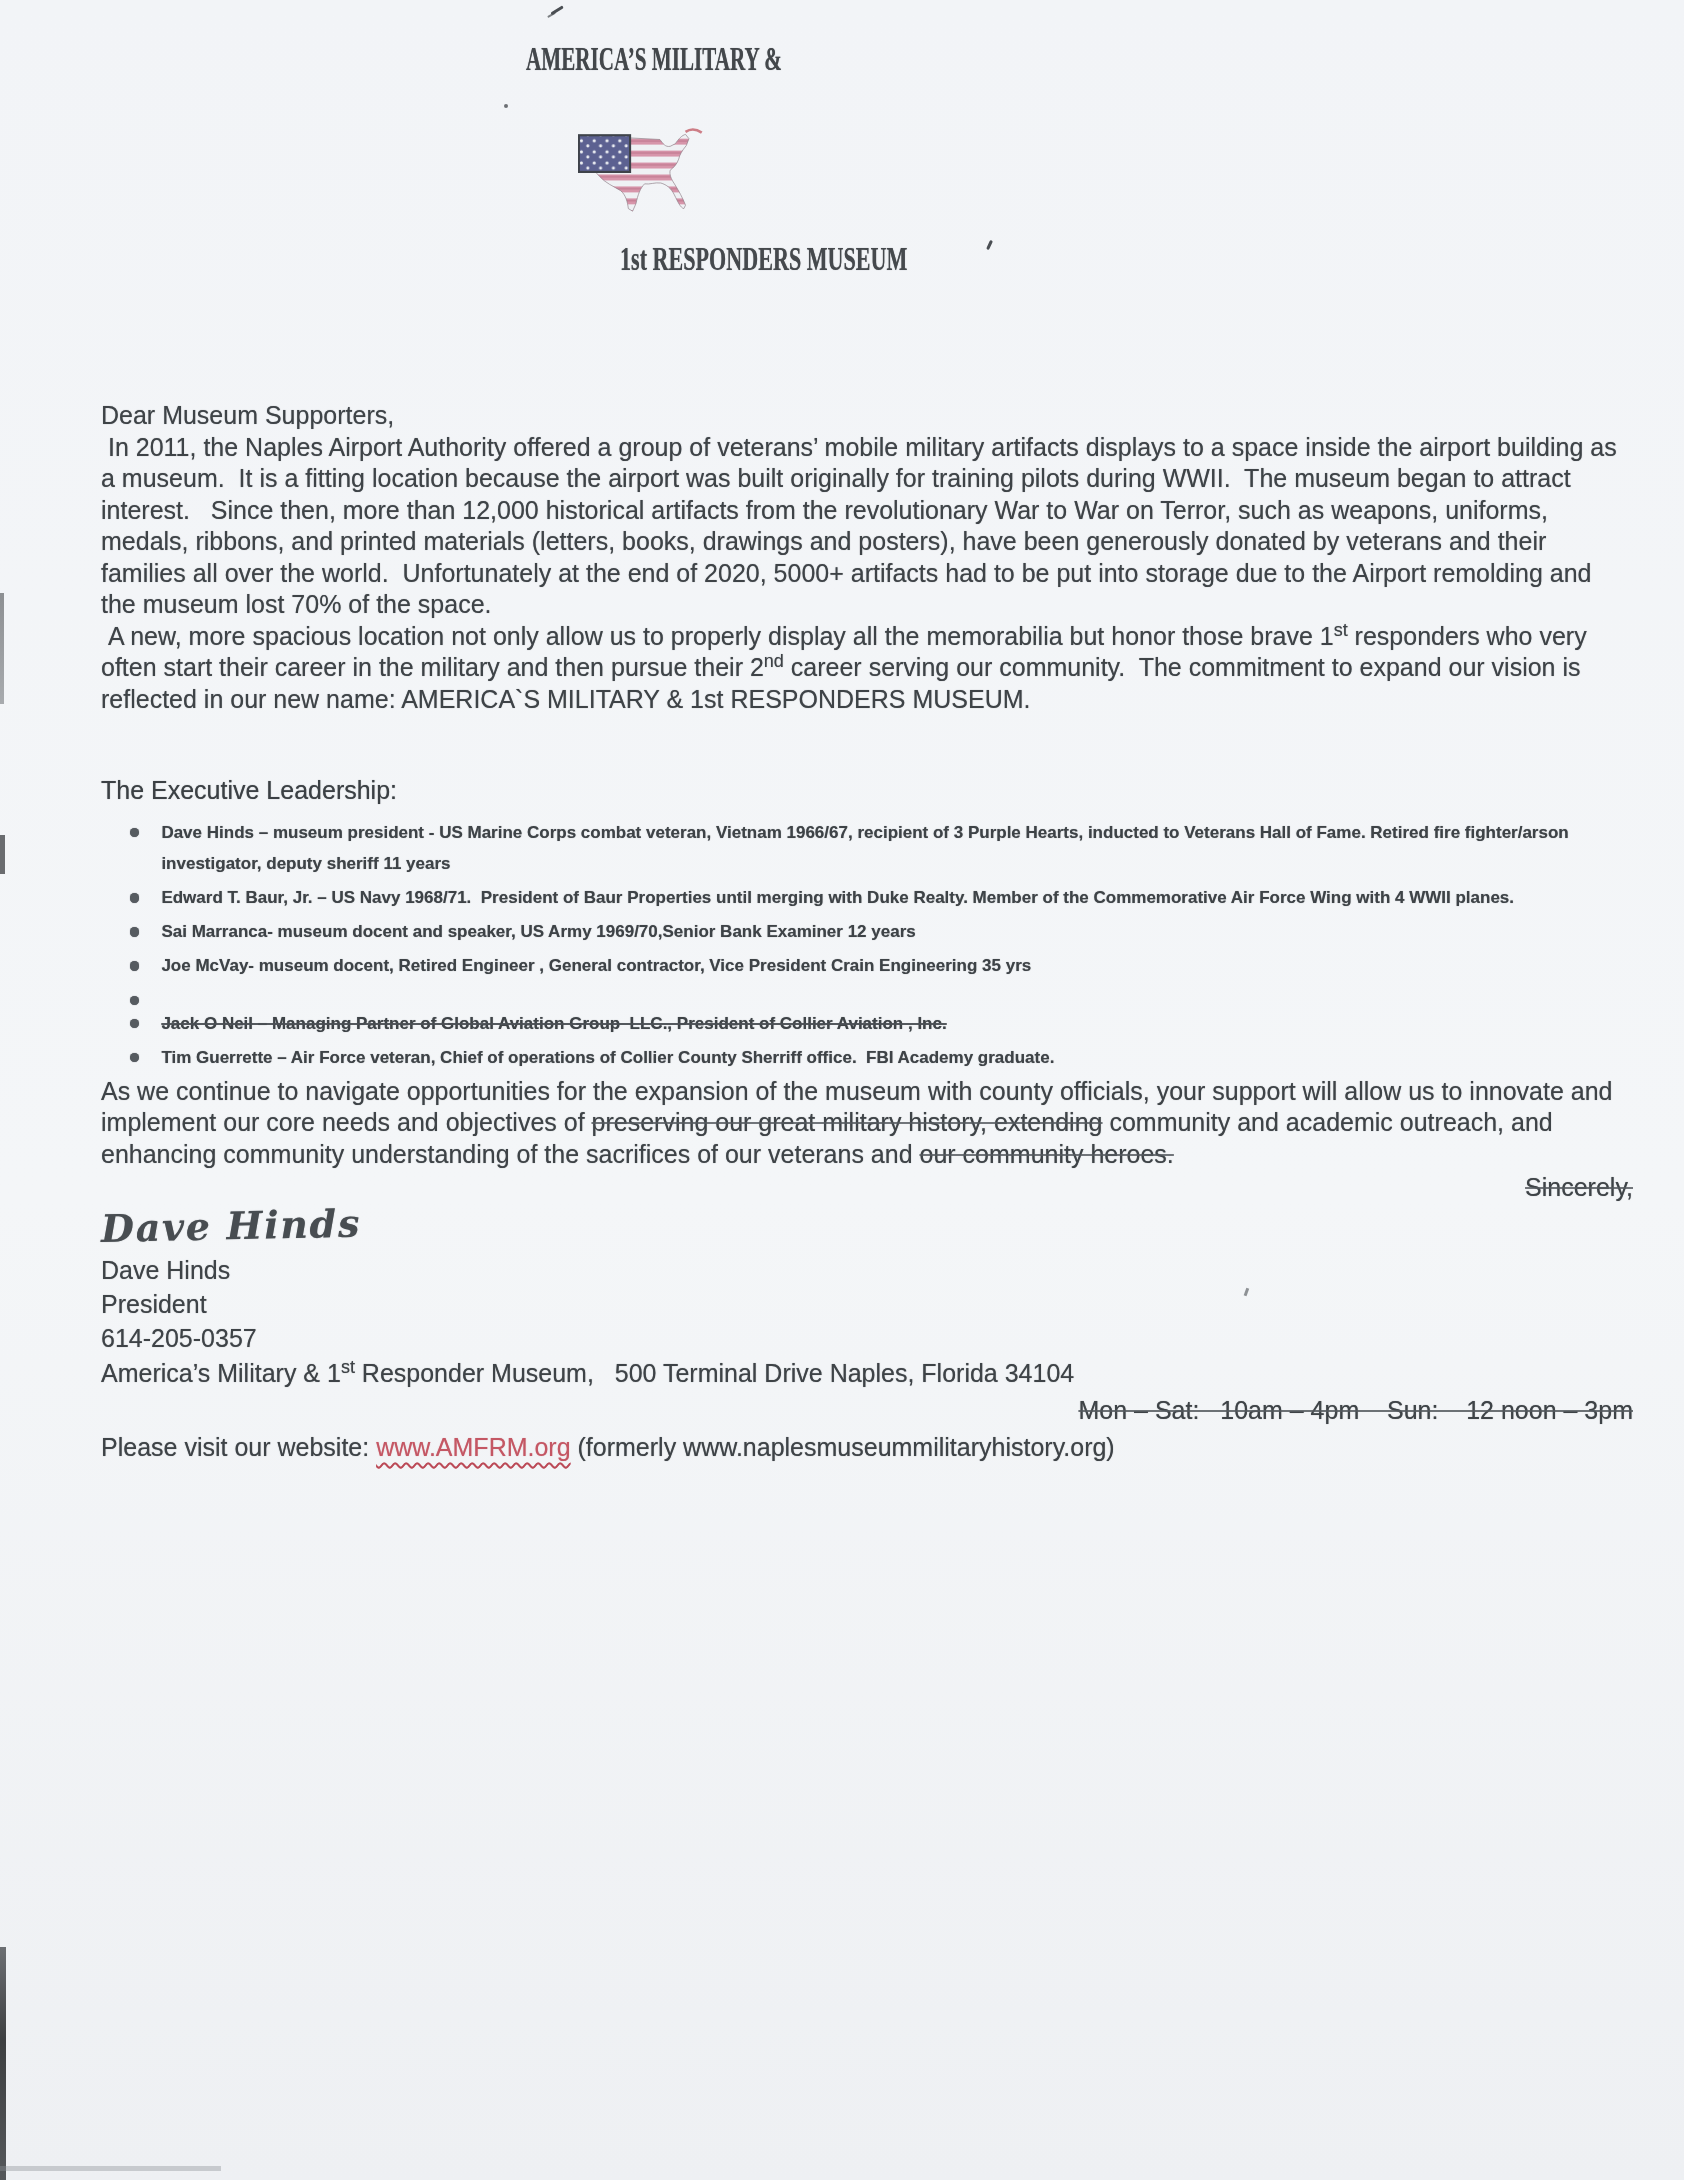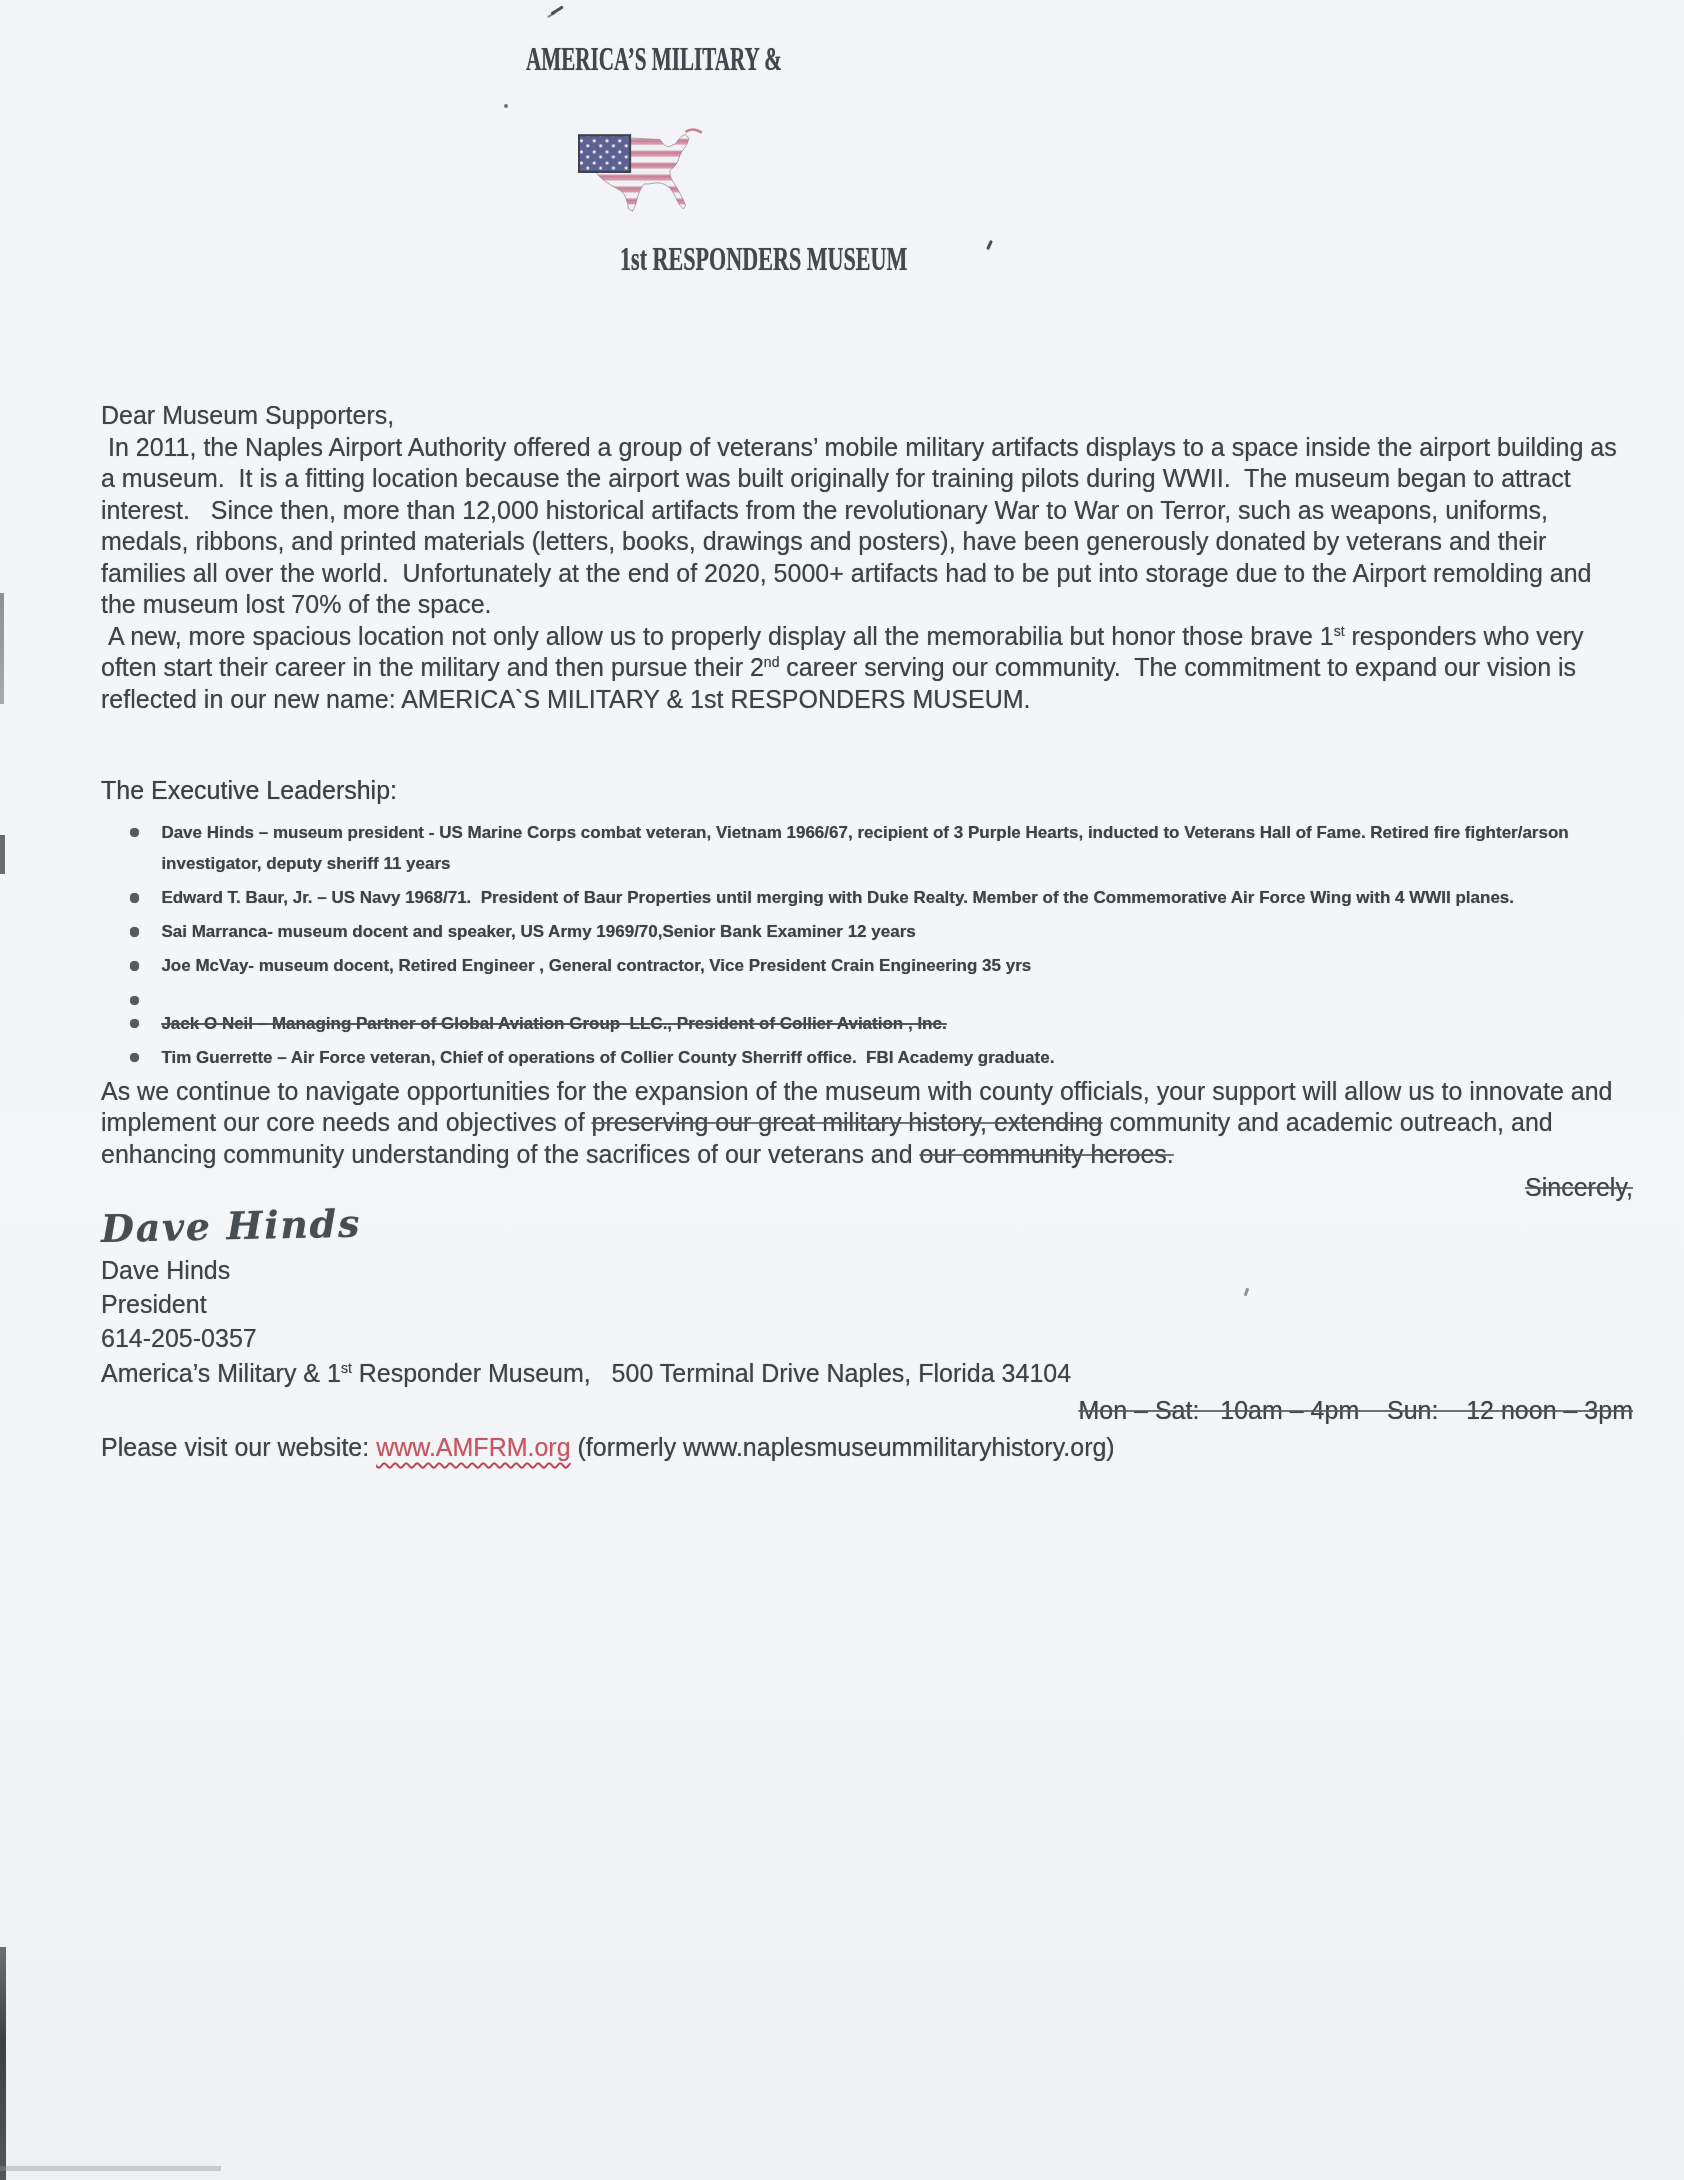--- a/index.html
+++ b/index.html
@@ -33,21 +33,21 @@
   .p,.salutation{
     font-size:25px;line-height:31.5px;white-space:pre-wrap;
     text-shadow:0 0 0.9px rgba(62,67,71,.6);
   }
   .salutation{margin-top:17px;}
   .p1{margin-top:41px;}
   .p1 .b{font-weight:bold;}
   .p2{margin-top:53px;}
   .p3{margin-top:78px;}
   .p4{margin-top:53px;}
-  sup{font-size:14px;line-height:0;text-align:right;}
+  sup{font-size:18px;line-height:0;text-align:right;}
   h3.lead-head{
     margin-top:60px;font-size:25px;line-height:31.5px;font-weight:normal;
     color:#3b4044;text-shadow:0 0 0.9px rgba(59,64,68,.7);
   }
   ul.lead-list{list-style:none;margin:10.2px 0 0 0;padding:0 0 0 29px;}
   ul.lead-list li{
     display:flex;align-items:flex-start;margin:2.6px 0 2.6px 0;
     font-size:17px;line-height:31.5px;
     text-shadow:0 0 0.9px rgba(62,67,71,.6);
     font-weight:bold;

